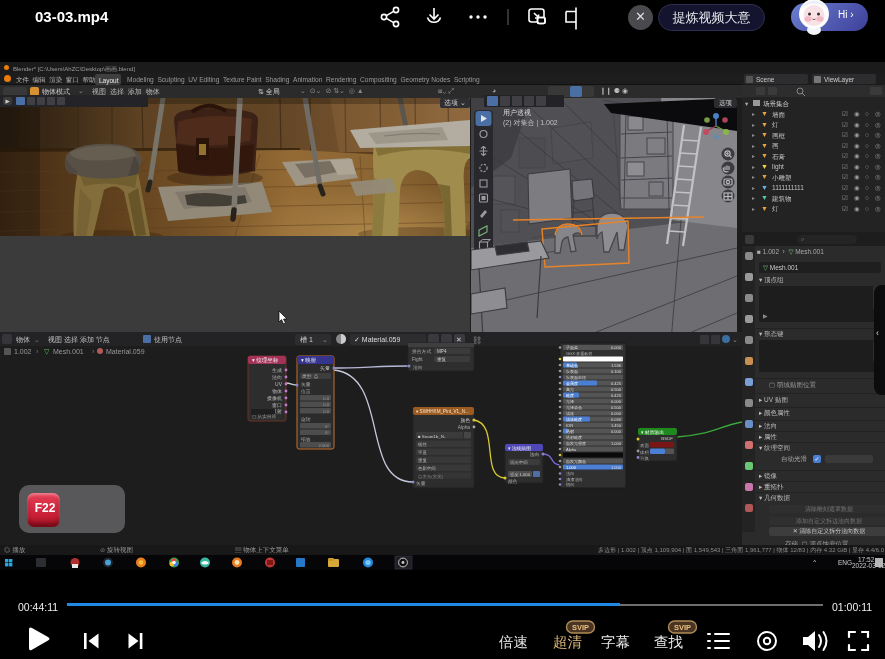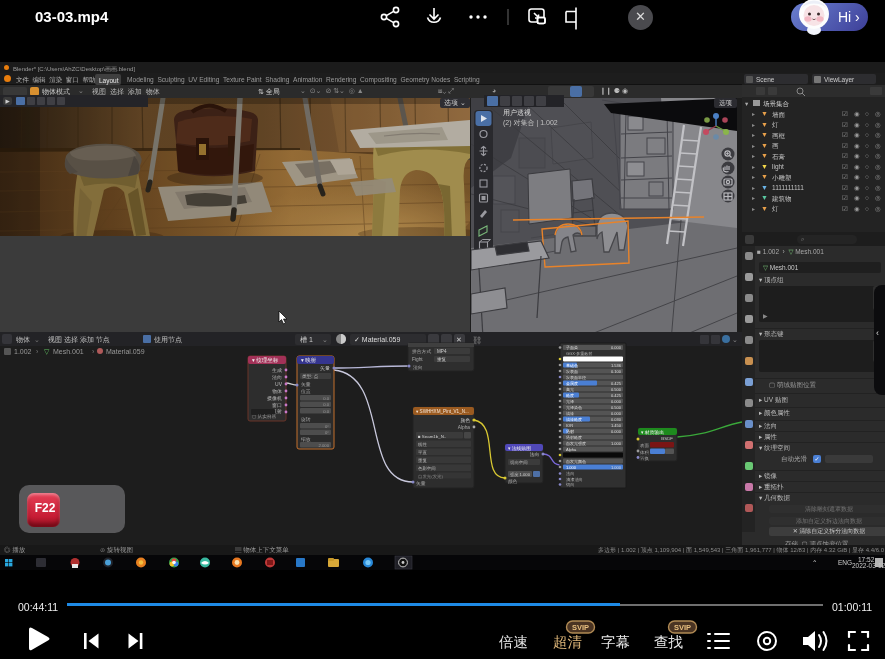--- a/index.html
+++ b/index.html
@@ -34,34 +34,35 @@
 
     <rect x="151" y="5" width="15" height="13" rx="2.5"></rect>
     <path d="M156 9 l4.5 4.5 M160.5 10.5 v3.5 h-3.5"></path>
     <rect x="159.5" y="13.5" width="7.5" height="6" rx="1.5" fill="#000"></rect>
     <rect x="159.5" y="13.5" width="7.5" height="6" rx="1.5"></rect>
 
     <path d="M188 7.5 h10 M188 7.5 v10.5 h10 M198 3.5 v22"></path>
   </g>
 </svg></div>
 <div class="abs" style="left:628px;top:5px;width:25px;height:25px;border-radius:50%;background:#4a4a4e;color:#ddd;text-align:center;line-height:24px;font-size:13px;">✕</div>
+<div class="abs" style="left:658px;top:4px;width:107px;height:27px;border-radius:14px;background:#14142e;border:1px solid #2e2e54;color:#e8e8f0;font-size:13px;text-align:center;line-height:25px;">提炼视频大意</div>
 <div class="abs" style="left:791px;top:3px;width:77px;height:28px;border-radius:14px;background:linear-gradient(135deg,#6a7fd0,#3d3f98);"></div>
 <div class="abs" id="avatar" style="left:791px;top:-4px;width:46px;height:40px;">
 <svg width="46" height="40" viewBox="0 0 46 40">
   <ellipse cx="23" cy="34" rx="7" ry="5" fill="#f3f5fb"></ellipse>
   <circle cx="23" cy="18" r="15" fill="#fdfdfd"></circle>
   <circle cx="23" cy="19.5" r="10.5" fill="#f7e3e6"></circle>
   <ellipse cx="17" cy="23" rx="3.6" ry="2.8" fill="#f3b9c4"></ellipse>
   <ellipse cx="29" cy="23" rx="3.6" ry="2.8" fill="#f3b9c4"></ellipse>
   <circle cx="18.5" cy="18" r="1.5" fill="#3a2a2a"></circle>
   <circle cx="27.5" cy="18" r="1.5" fill="#3a2a2a"></circle>
   <path d="M21.5 23 q1.5 1.4 3 0" stroke="#6a4a4a" stroke-width="0.9" fill="none"></path>
   <path d="M10 14 Q13 5 23 4.5 Q33 5 36 14 Q34 8 23 7.5 Q12 8 10 14" fill="#eceff7"></path>
 </svg></div>
-<div class="abs" style="left:838px;top:9px;font-size:14px;color:#fff;">Hi ›</div>
+<div class="abs" style="left:838px;top:9px;font-size:10px;color:#fff;">Hi ›</div>
 
 <div class="abs" id="blender" style="left:0;top:62px;width:885px;height:508px;background:#1d1d1d;">
 
   <div class="abs" style="left:0;top:0;width:885px;height:11px;background:#1b1b1b;">
     <div class="abs" style="left:4px;top:3px;width:5px;height:5px;border-radius:50%;background:#e87d0d;"></div>
     <div class="abs tiny" style="left:13px;top:2.5px;color:#9a9a9a;font-size:6px;">Blender*  [C:\Users\AhZC\Desktop\画画.blend]</div>
   </div>
 
   <div class="abs" style="left:0;top:11px;width:885px;height:12px;background:#1d1d1d;border-bottom:1px solid #111;">
     <div class="abs" style="left:4px;top:2px;width:7px;height:7px;border-radius:50%;background:#e87d0d;"></div>

